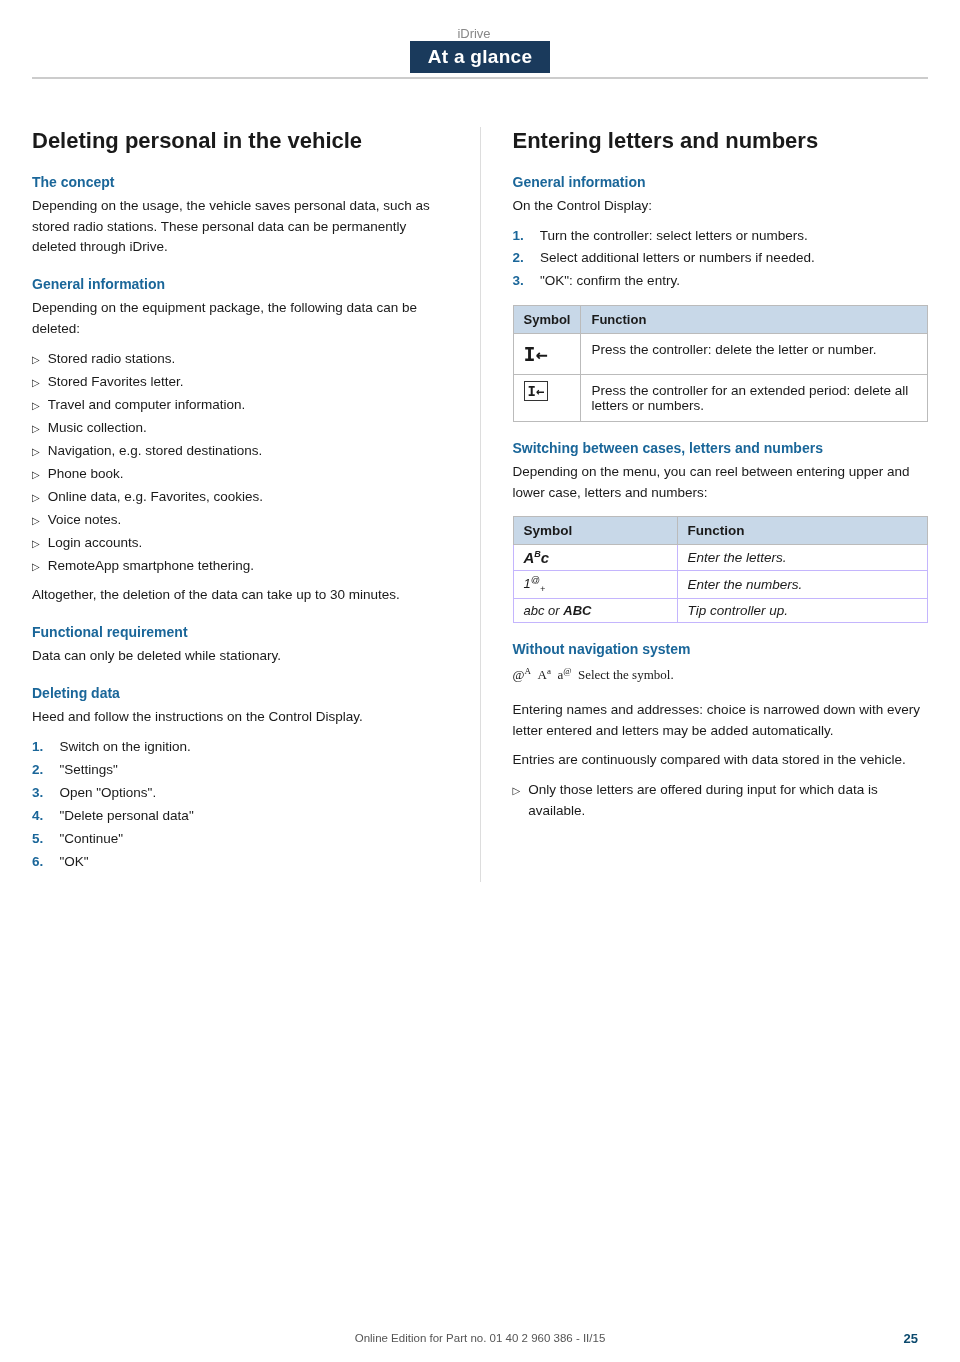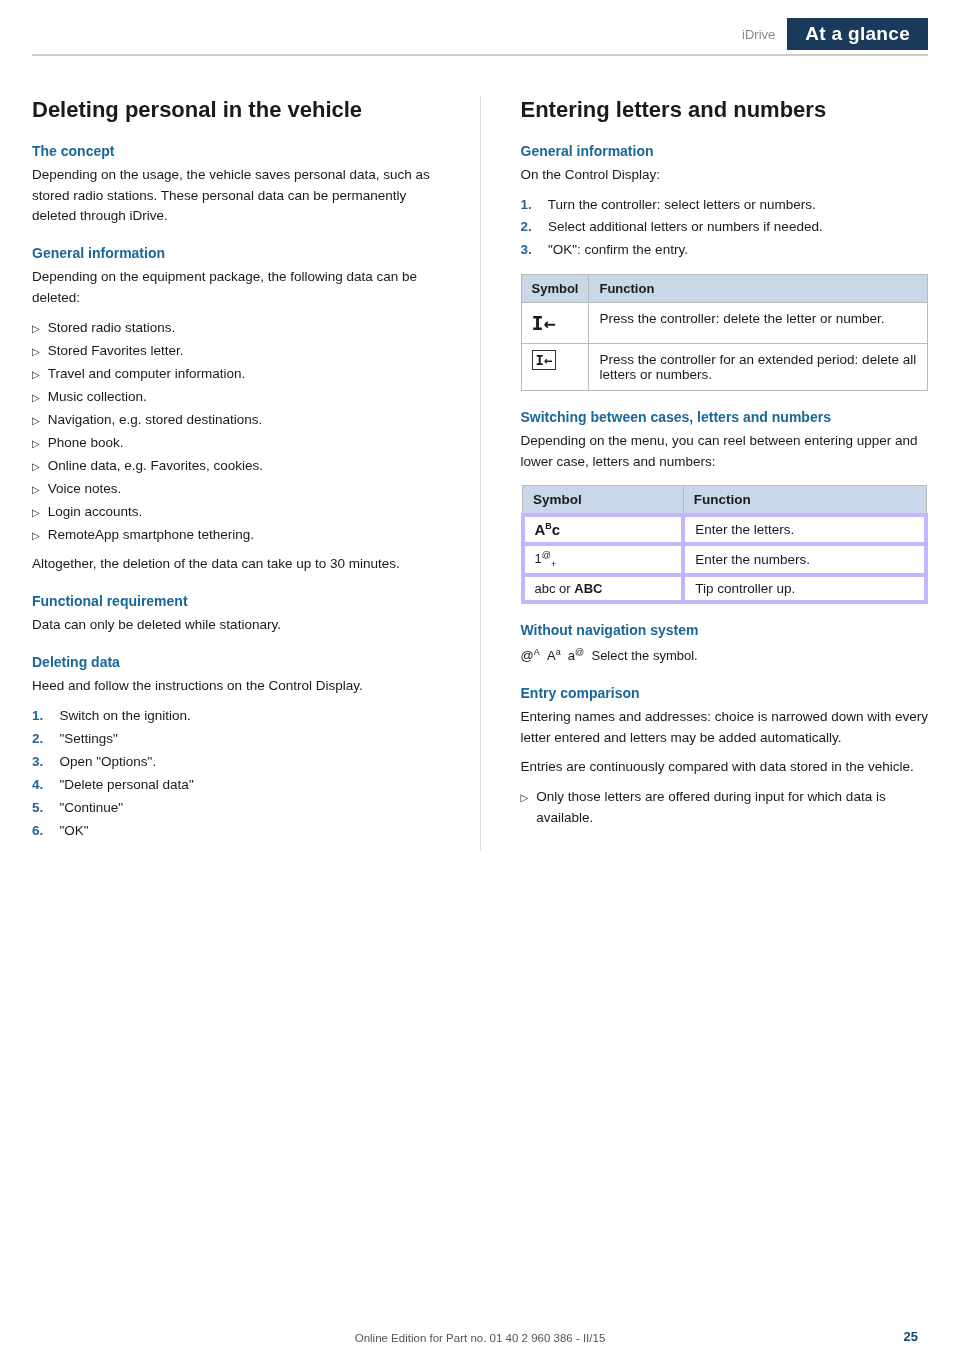--- a/index.html
+++ b/index.html
@@ -14,21 +14,22 @@
       position: relative;
     }
 
     
     .header {
       display: flex;
       justify-content: flex-end;
       align-items: center;
       border-bottom: 2px solid #ccc;
       padding: 10px 0 4px 0;
-      margin: 8px 32px;
+      margin: 16px 32px;
+      flex-direction: column;
     }
     .header-left {
       color: #888;
       font-size: 13px;
       flex: 1;
       text-align: right;
       padding-right: 12px;
     }
     .header-tab {
       background: #1a3a5c;
@@ -37,21 +38,21 @@
       font-size: 19px;
       font-weight: bold;
       letter-spacing: 0.3px;
     }
 
     
     .page-content {
       display: flex;
       flex-direction: row;
       padding: 32px 32px 40px 32px;
-      gap: 40px;
+      gap: 32px;
     }
 
     .left-column {
       flex: 1;
       max-width: 430px;
     }
 
     .right-column {
       flex: 1;
       max-width: 430px;
@@ -189,37 +190,39 @@
       font-weight: bold;
       text-align: left;
       border: 1px solid #bbb;
     }
     .switch-table tbody tr {
       border-bottom: 1px solid #bbb;
     }
     .switch-table tbody td {
       padding: 4px 10px;
       vertical-align: middle;
-      border: 4px solid #c4b5fd;
+      border: 1px solid #c4b5fd;
+      font-style: italic;
     }
 
     
     .without-nav {
       margin: 8px 0 14px 0;
+      font-family: Liberation Serif, serif;
     }
 
     
     .footer {
       position: absolute;
       bottom: 18px;
       left: 0;
       right: 0;
       display: flex;
       justify-content: center;
-      align-items: flex-end;
+      align-items: center;
       padding: 0 32px;
     }
     .footer-text {
       font-size: 11.5px;
       color: #555;
       text-align: center;
       flex: 1;
     }
     .footer-page {
       font-size: 13px;
@@ -403,21 +406,20 @@
       </tbody>
     </table>
 
     <h2 class="subsection-title">Without navigation system</h2>
     <div class="without-nav">
       <p class="body-text">
         <span style="font-size:13px;">@<sup style="font-size:9px;">A</sup>&nbsp;&nbsp;A<sup style="font-size:9px;">a</sup>&nbsp;&nbsp;a<sup style="font-size:9px;">@</sup>&nbsp;&nbsp;Select the symbol.</span>
       </p>
     </div>
 
-    <h2 class="subsection-title">Entry comparison</h2>
     <p class="body-text">Entering names and addresses: choice is narrowed down with every letter entered and letters may be added automatically.</p>
     <p class="body-text">Entries are continuously compared with data stored in the vehicle.</p>
     <ul class="bullet-list">
       <li>
           <span>Only those letters are offered during input for which data is available.</span>
         </li>
     </ul>
   </div>
 </div>
 

